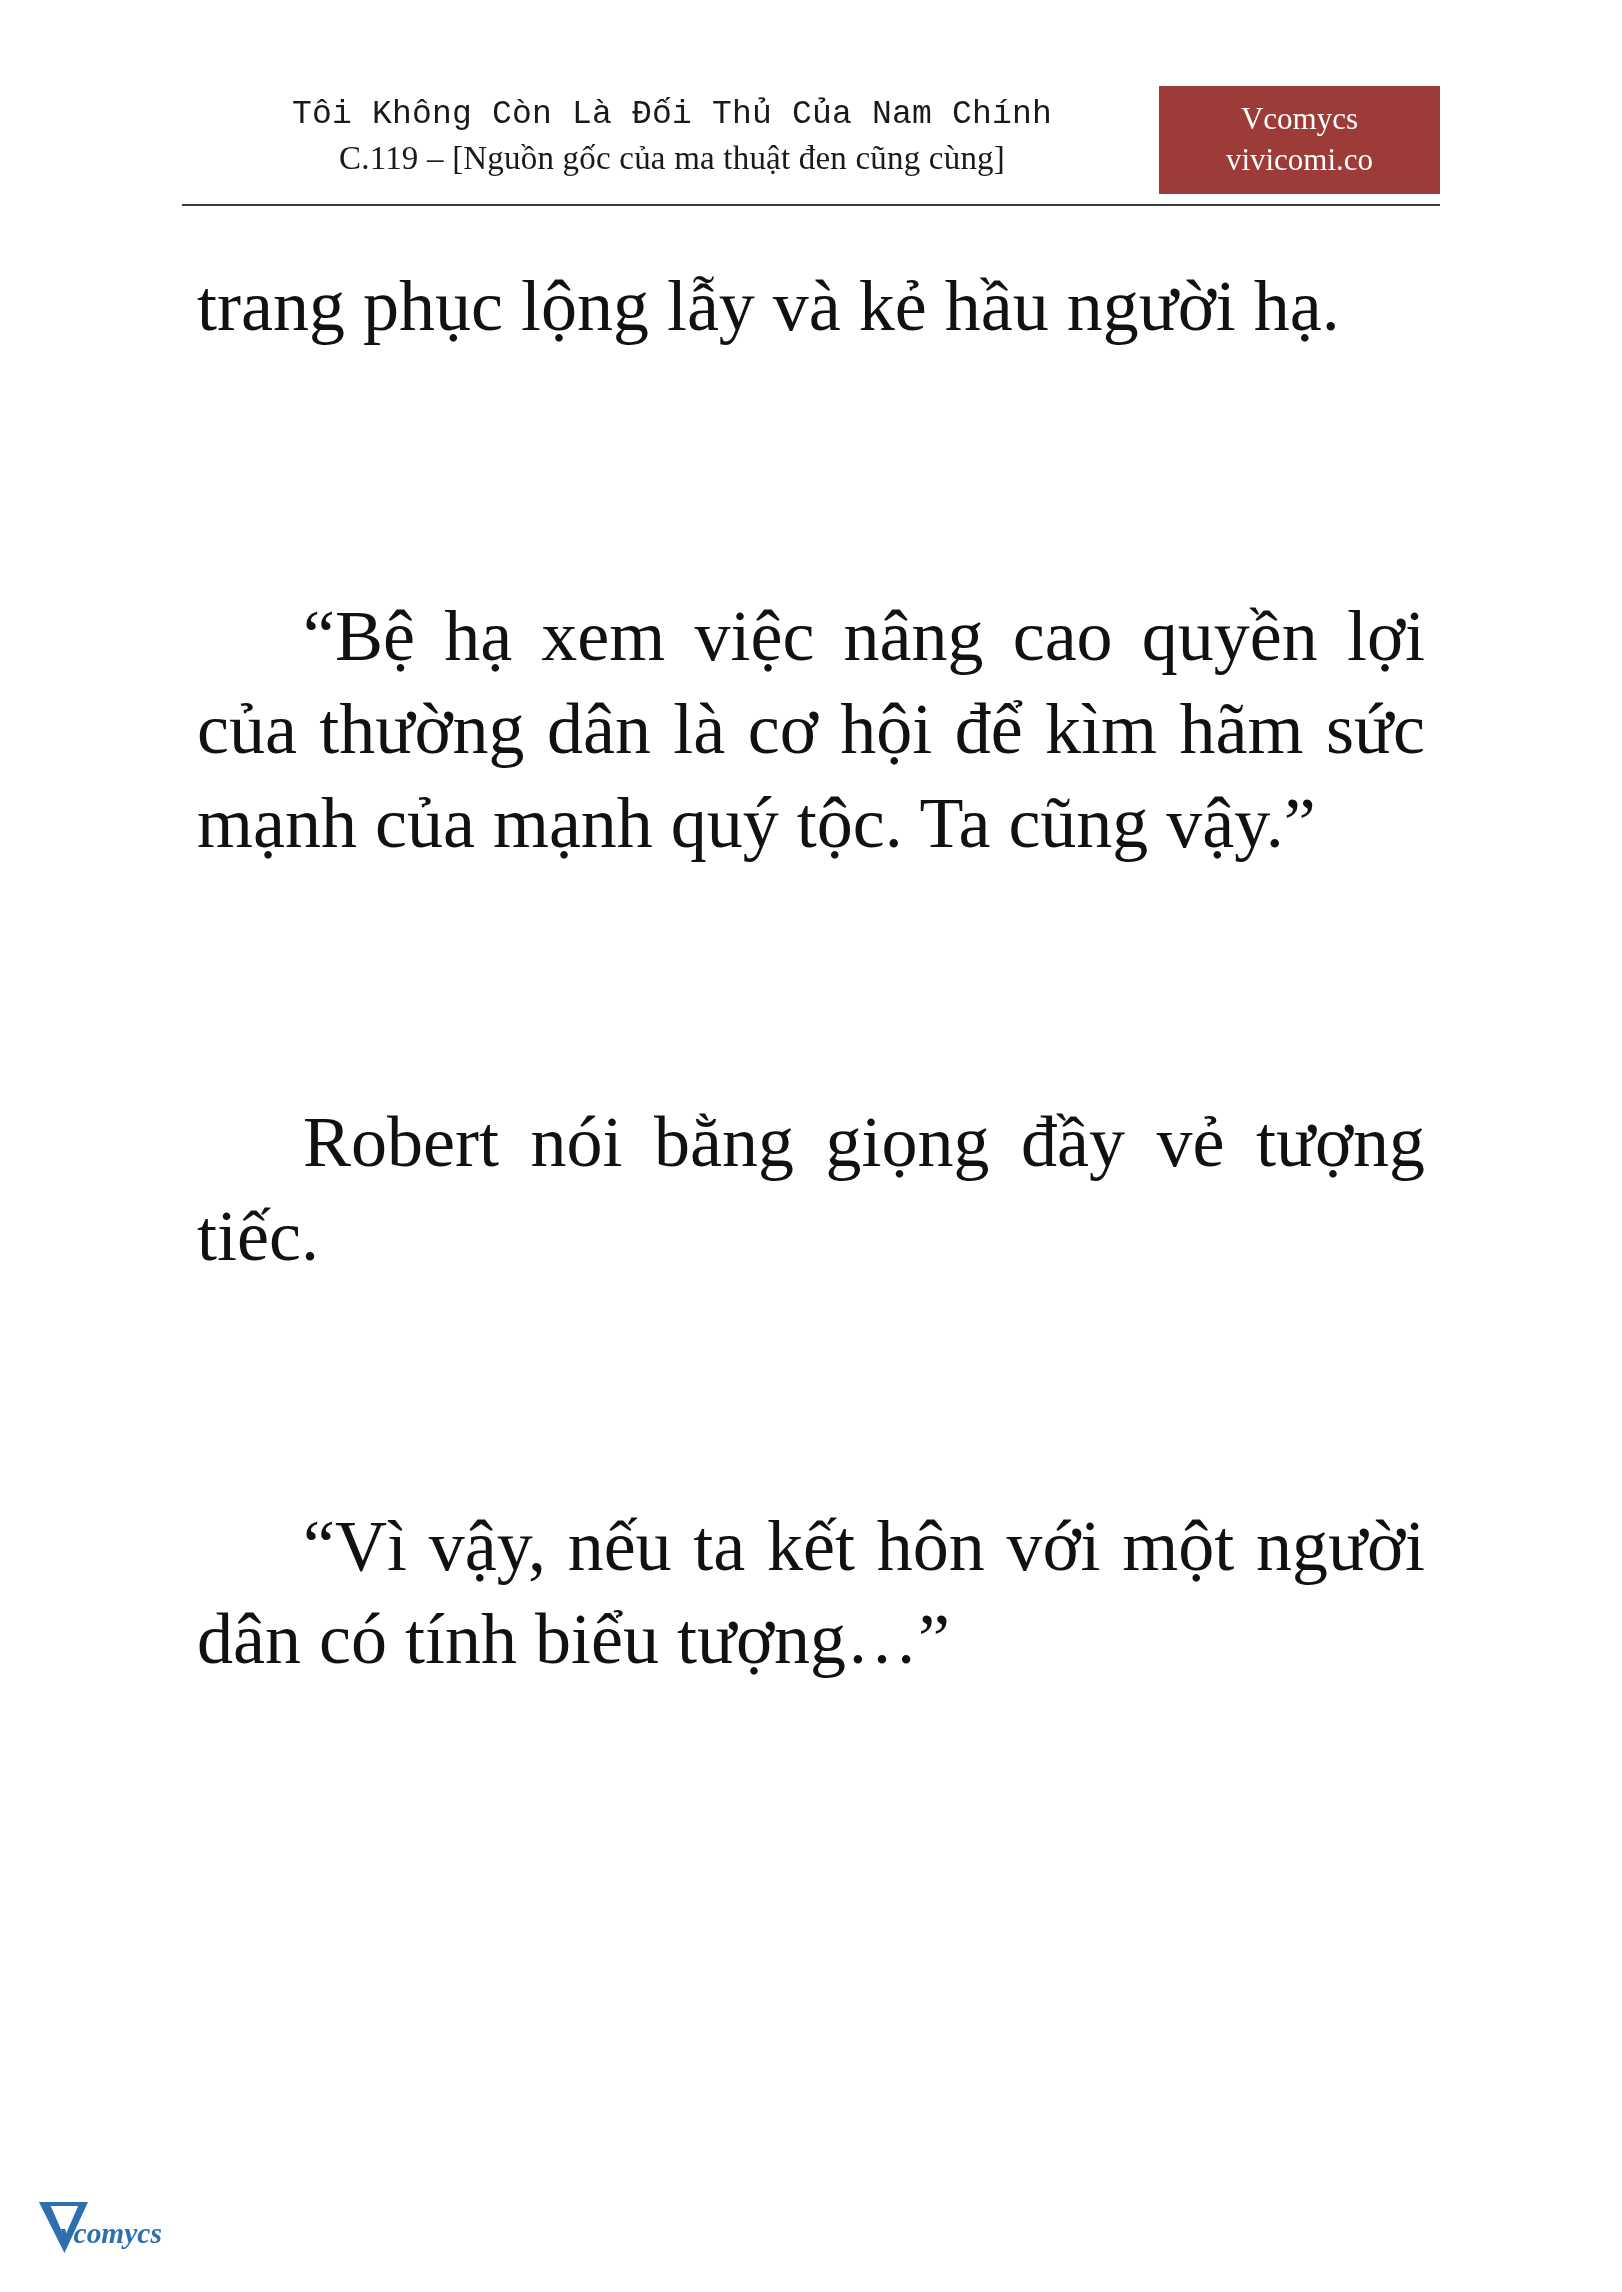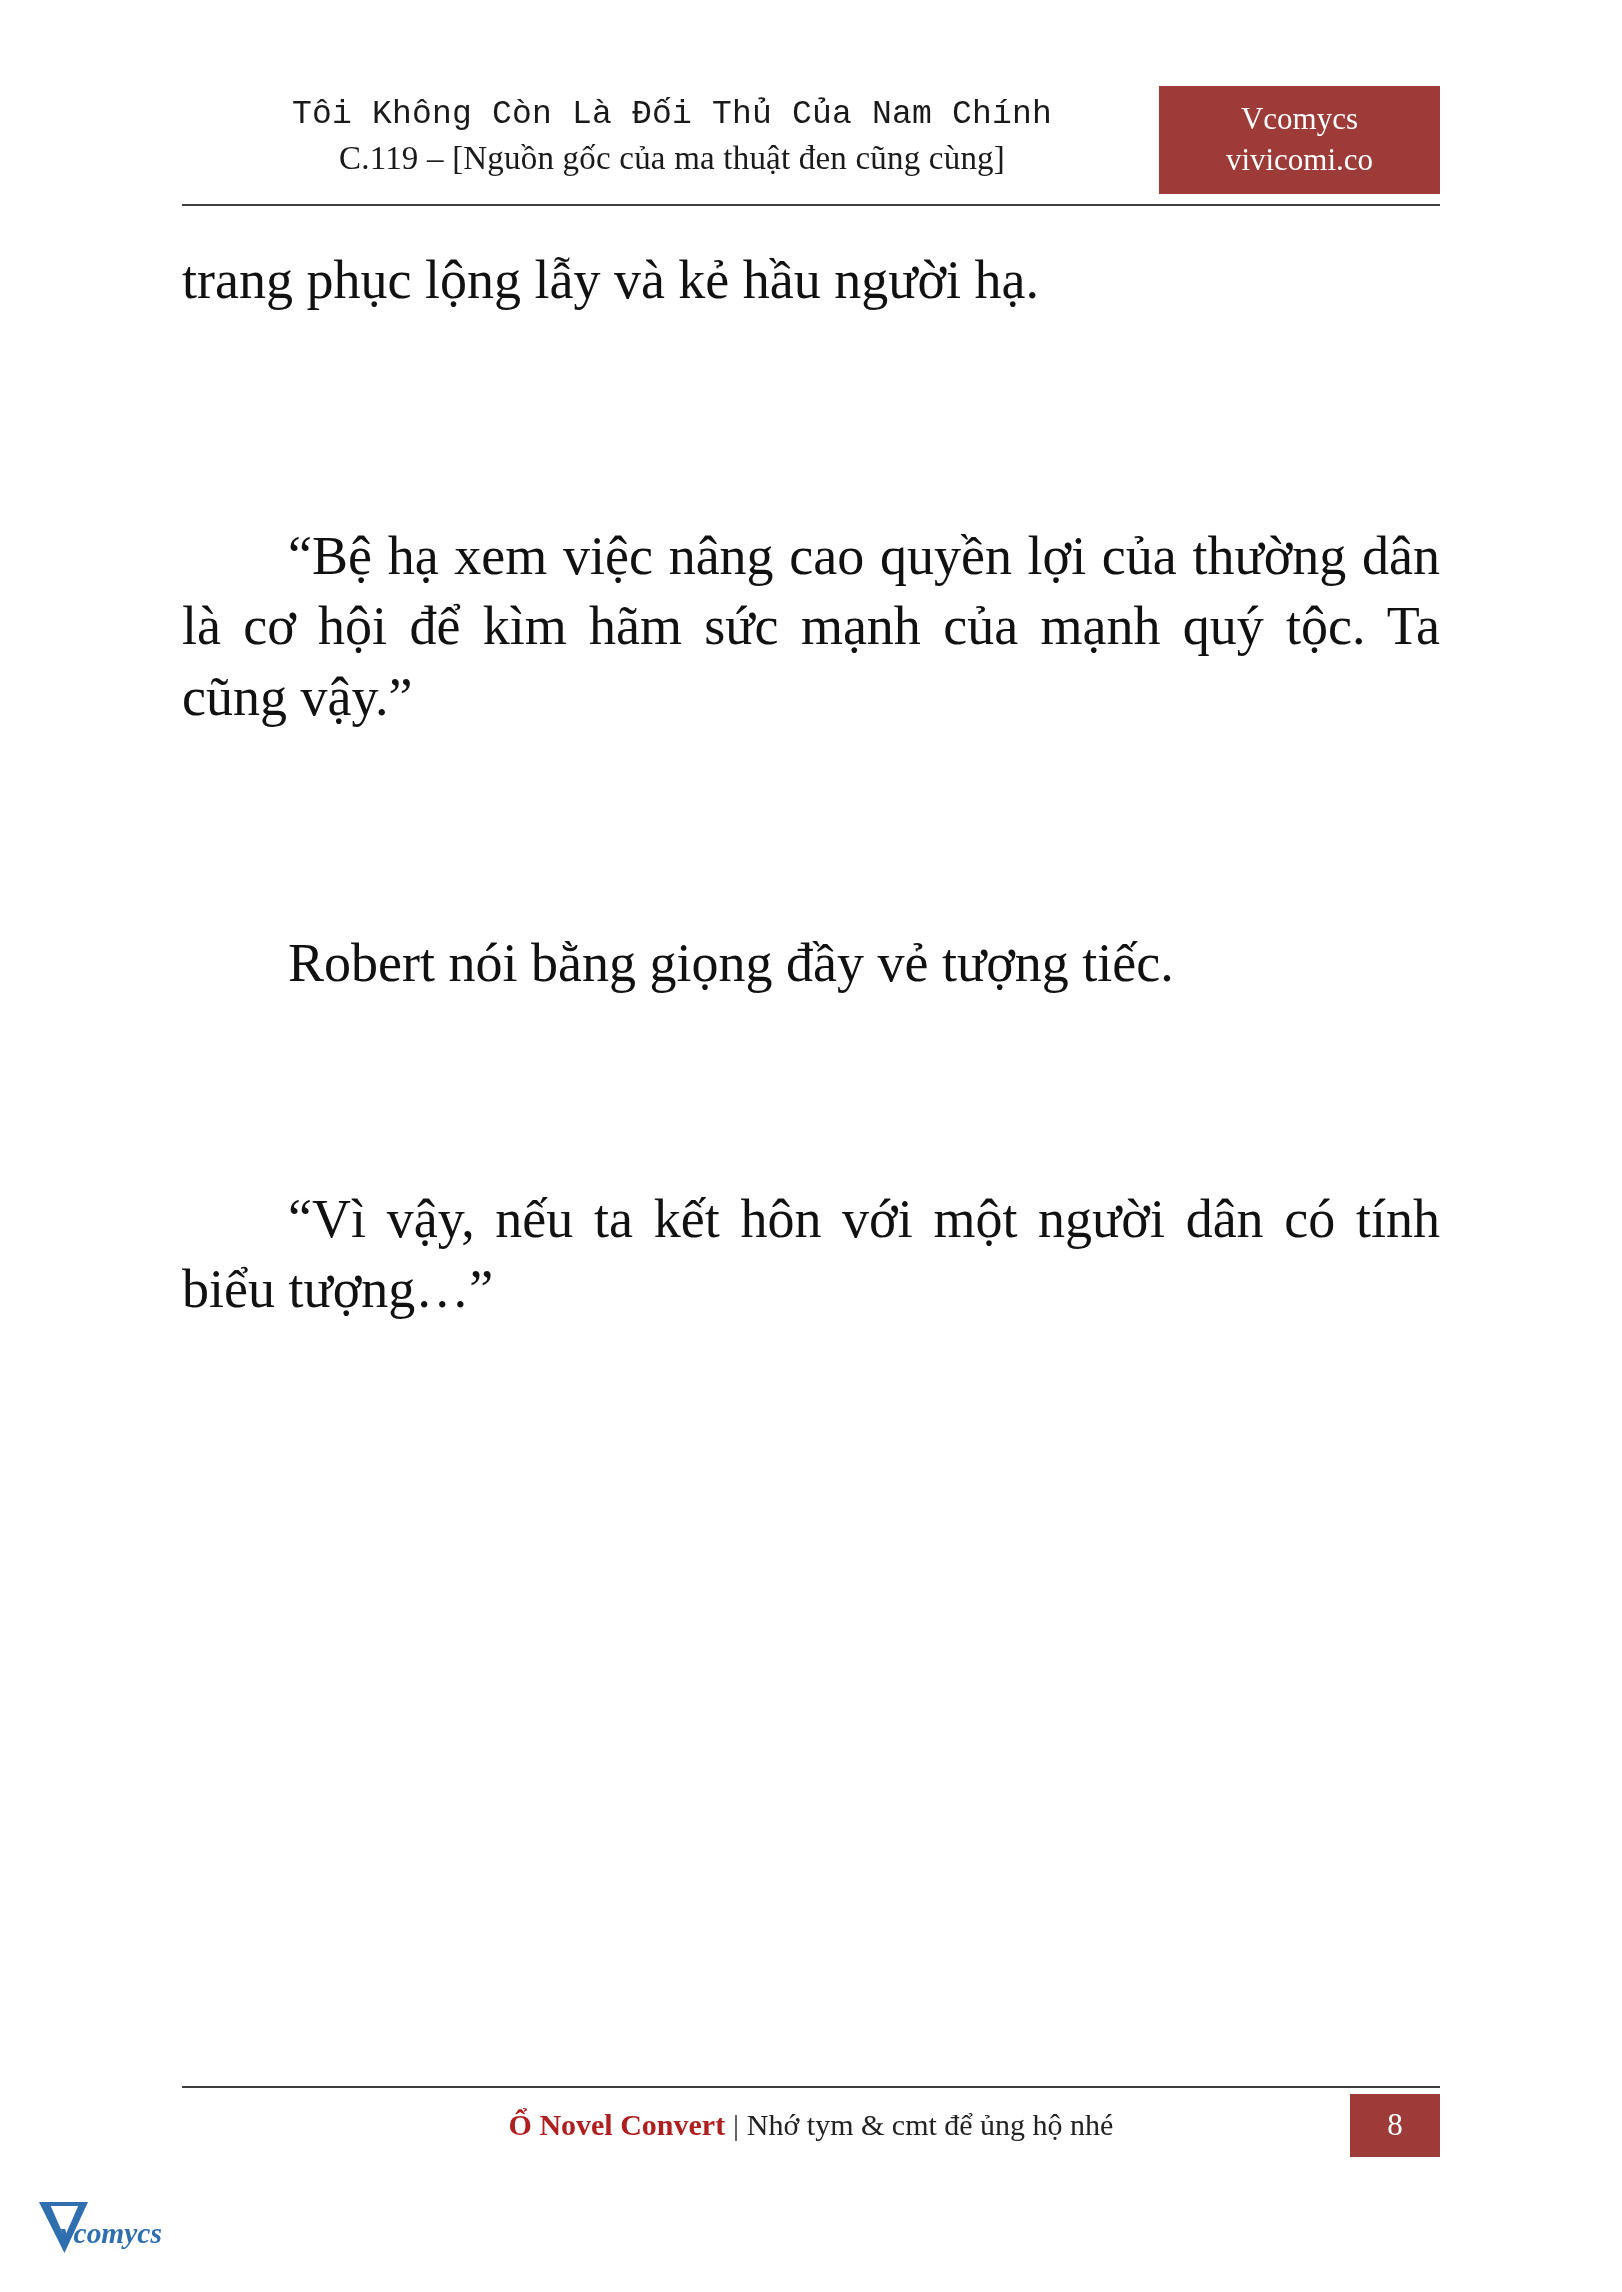--- a/index.html
+++ b/index.html
@@ -66,25 +66,25 @@
   }
 
   
   .content {
     position: absolute;
     left: 182px;
     top: 245px;
     width: 1258px;
   }
   .para {
-    font-size: 54px;
+    font-size: 72px;
     line-height: 1.30;
     text-align: justify;
     text-justify: inter-word;
-    margin: 0;
+    margin: 15px;
     color: #111111;
   }
   .para.indent { text-indent: 106px; }
   .gap-1 { height: 206px; }
   .gap-2 { height: 196px; }
   .gap-3 { height: 186px; }
 
   
   .footer {
     position: absolute;
@@ -164,28 +164,20 @@
   <div class="content">
     <p class="para">trang phục lộng lẫy và kẻ hầu người hạ.</p>
     <div class="gap-1"></div>
     <p class="para indent">“Bệ hạ xem việc nâng cao quyền lợi của thường dân là cơ hội để kìm hãm sức mạnh của mạnh quý tộc. Ta cũng vậy.”</p>
     <div class="gap-2"></div>
     <p class="para indent">Robert nói bằng giọng đầy vẻ tượng tiếc.</p>
     <div class="gap-3"></div>
     <p class="para indent">“Vì vậy, nếu ta kết hôn với một người dân có tính biểu tượng…”</p>
   </div>
 
-  <div class="footer">
-    <div class="footer-inner">
-      <span class="footer-brand">Ổ Novel Convert</span>
-      <span class="footer-sep">|</span>
-      <span class="footer-note">Nhớ tym &amp; cmt để ủng hộ nhé</span>
-    </div>
-    <div class="footer-page">8</div>
-  </div>
 
   <div class="watermark">
     <svg viewBox="0 0 220 74" width="216" height="73">
       <path d="M4 10 L54 10 L30 62 Z" fill="#2f6fb0"></path>
       <path d="M16 14 L44 14 L30 46 Z" fill="#ffffff"></path>
       <text x="26" y="52" font-family="Liberation Serif, serif" font-size="30" font-style="italic" font-weight="bold" fill="#2f6fb0">vcomycs</text>
     </svg>
   </div>
 
 </div>

